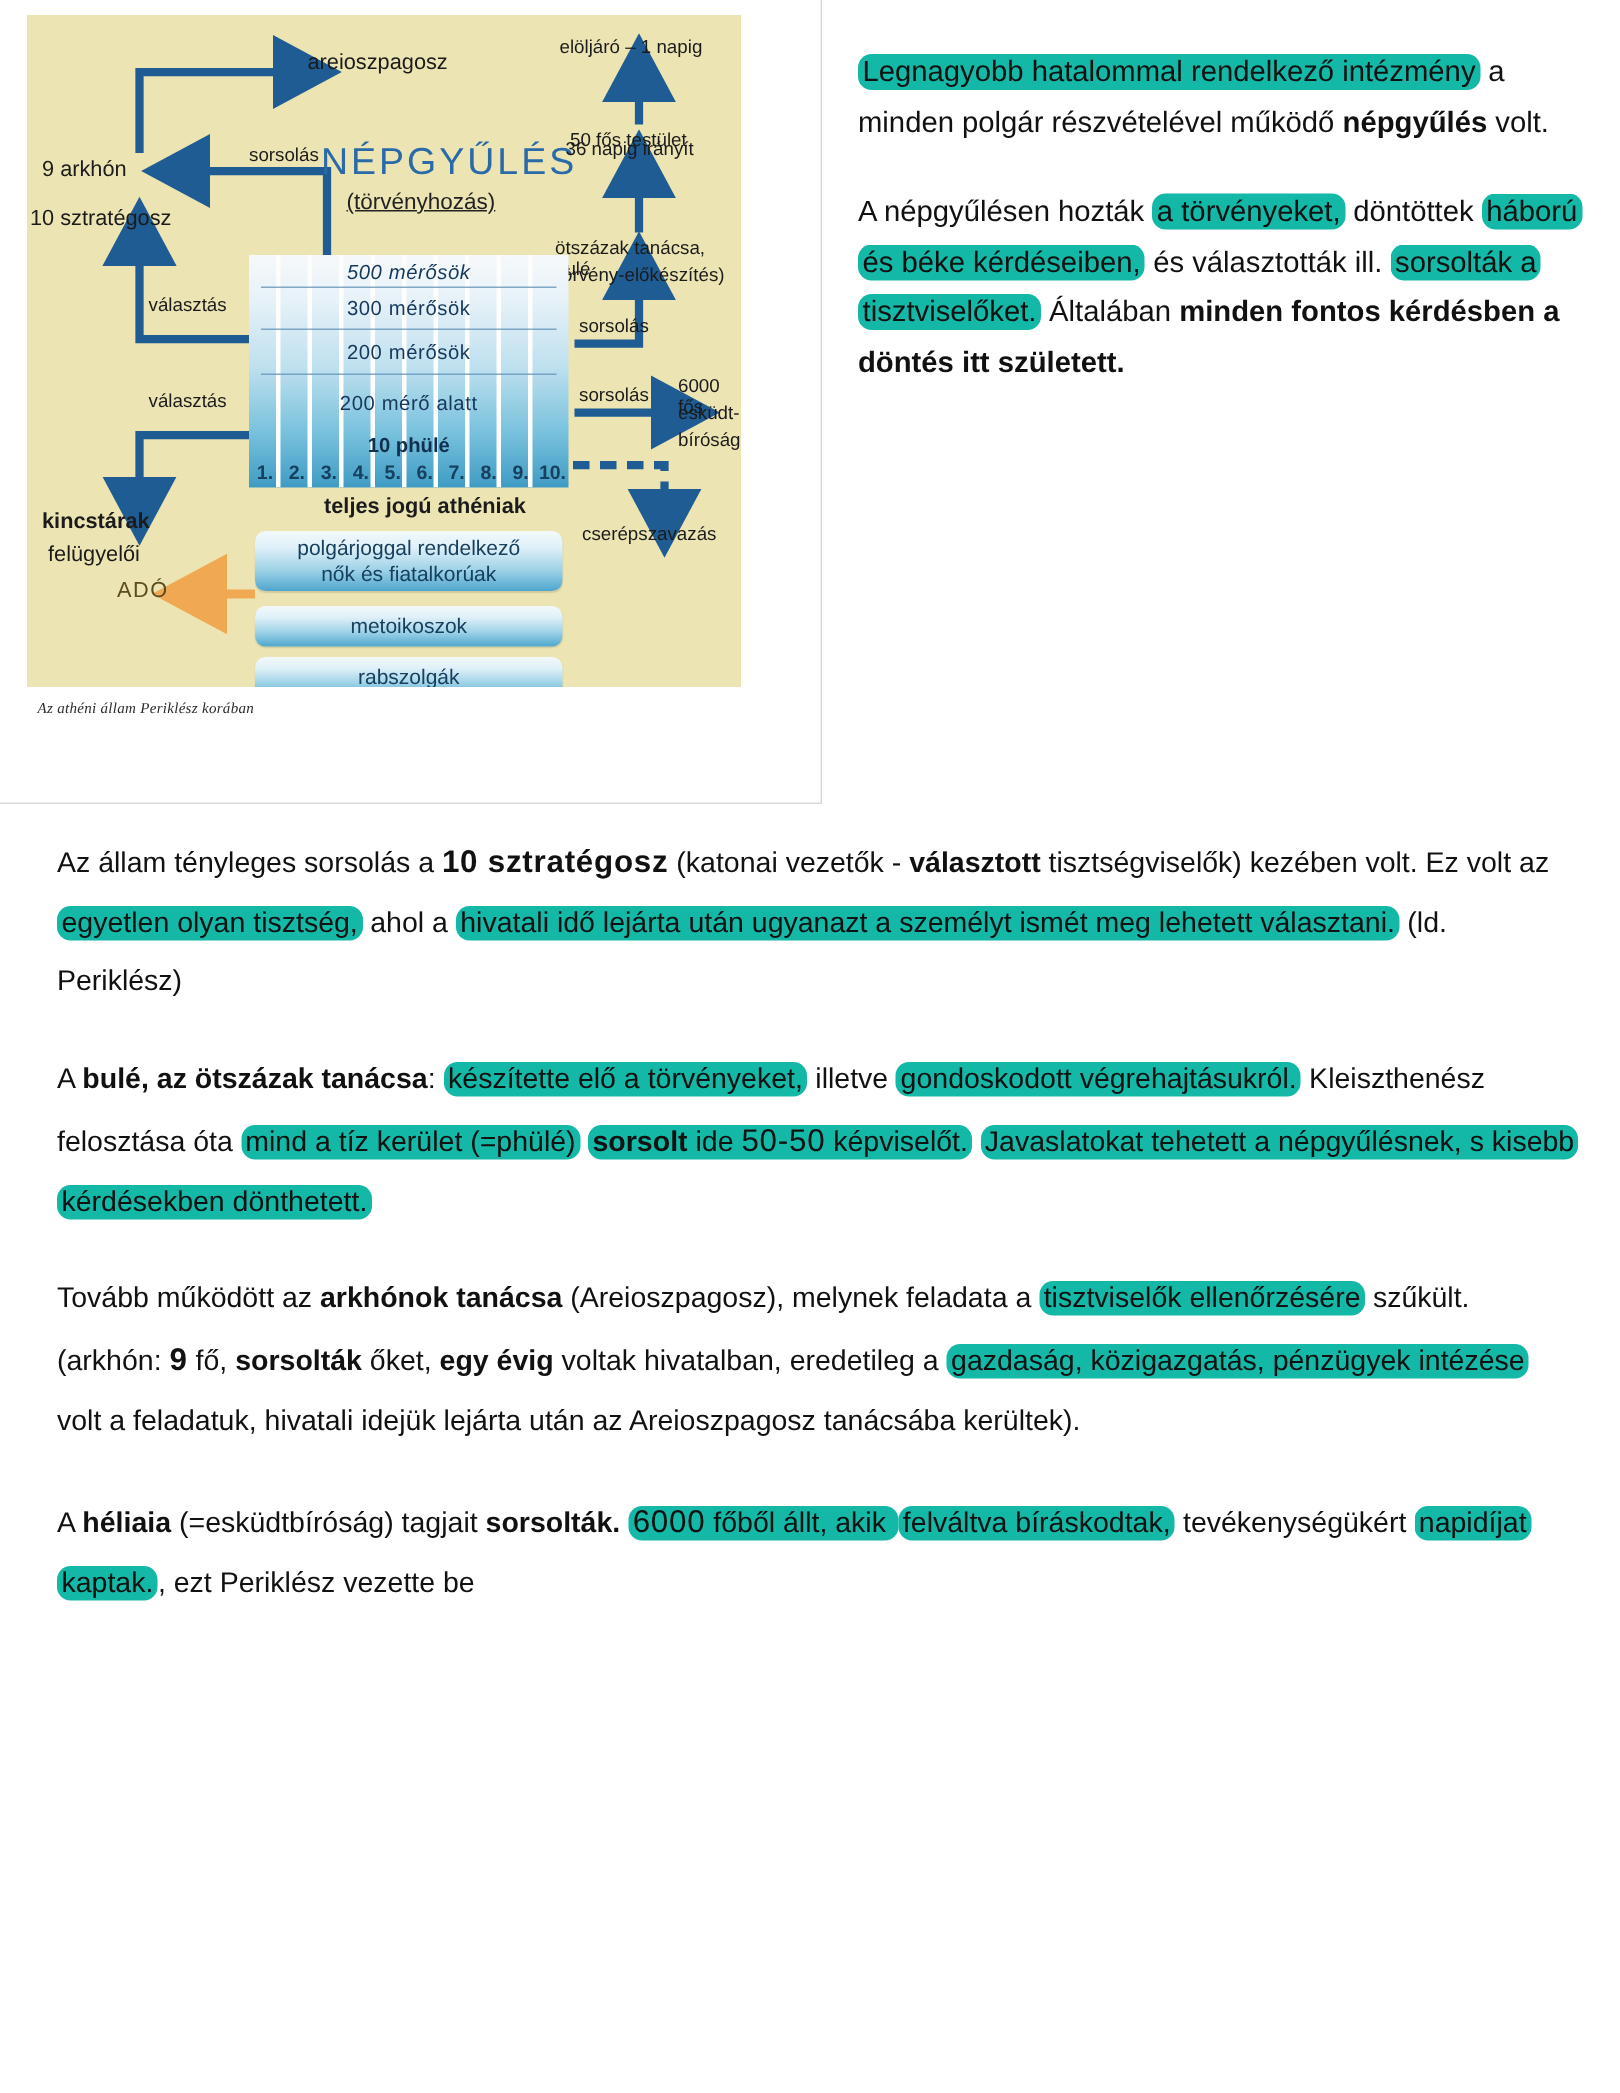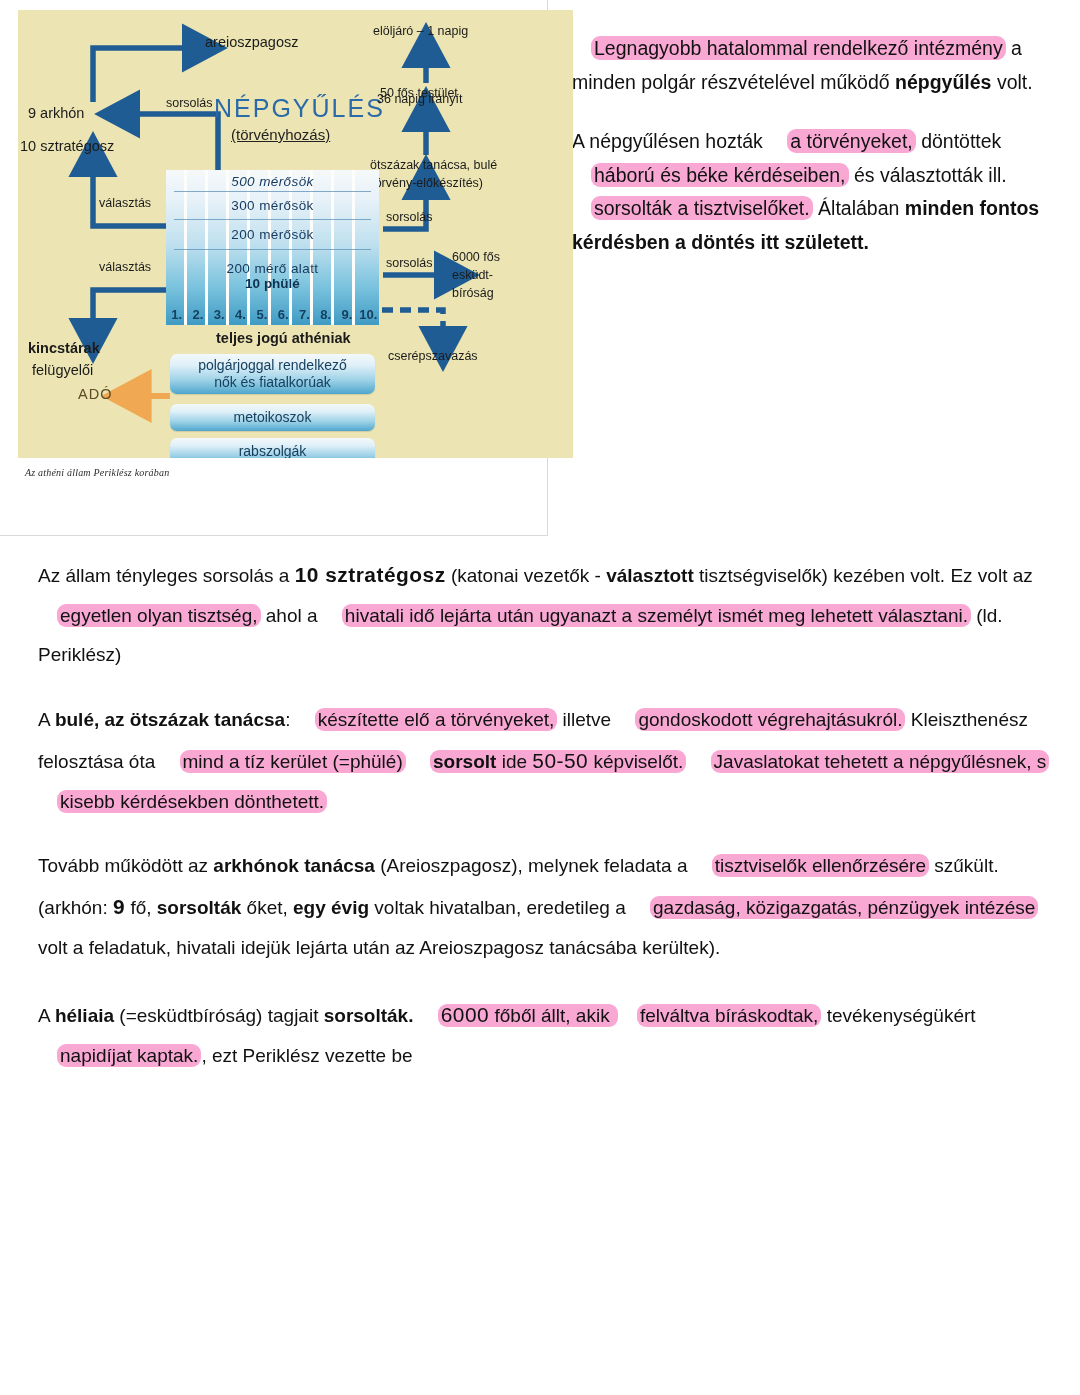--- a/index.html
+++ b/index.html
@@ -25,21 +25,21 @@
     box-sizing:border-box;
     background:#ffffff;
     border:1px solid #d9d9d9;
     border-left:none;
     border-top:none;
     padding:10px 10px 0 18px;
     position:relative;
   }
   .diagram{
     position:relative;
-    width:555px;
+    width:476px;
     height:448px;
     background:#ece5b3;
     overflow:hidden;
   }
   .fig-caption{
     font-family:"Liberation Serif", serif;
     font-style:italic;
     font-size:10px;
     color:#2b2b2b;
     padding:9px 0 0 7px;
@@ -119,26 +119,25 @@
   .body-text{
     padding:18px 30px 0 38px;
     font-size:19px;
     line-height:2.05;
     color:#111;
   }
   .body-text p{margin:0 0 26px 0;}
 
   
   mark{
-    background:#f9a8d4;
+    background:#14b8a6;
     color:inherit;
     border-radius:9px;
     padding:1px 3px;
     box-decoration-break:clone;
-    margin-left:19px;
     -webkit-box-decoration-break:clone;
   }
   b{font-weight:bold;}
   .big{font-size:1.1em;letter-spacing:.5px;}
 </style>
 </head>
 <body>
 
 <div class="top">
 
@@ -219,21 +218,21 @@
         <div class="gap" style="left:186px"></div>
 
         <div class="hl" style="top:21px"></div>
         <div class="hl" style="top:49px"></div>
         <div class="hl" style="top:79px"></div>
 
         <div class="rowtxt" style="top:4px;font-style:italic;">500 mérősök</div>
         <div class="rowtxt" style="top:28px;">300 mérősök</div>
         <div class="rowtxt" style="top:57px;">200 mérősök</div>
         <div class="rowtxt" style="top:91px;">200 mérő alatt</div>
-        <div class="phule" style="top:106px;">10 phülé</div>
+        <div class="phule" style="top:119px;">10 phülé</div>
 
         <div class="numrow">
           <span>1.</span>
           <span>2.</span>
           <span>3.</span>
           <span>4.</span>
           <span>5.</span>
           <span>6.</span>
           <span>7.</span>
           <span>8.</span>

